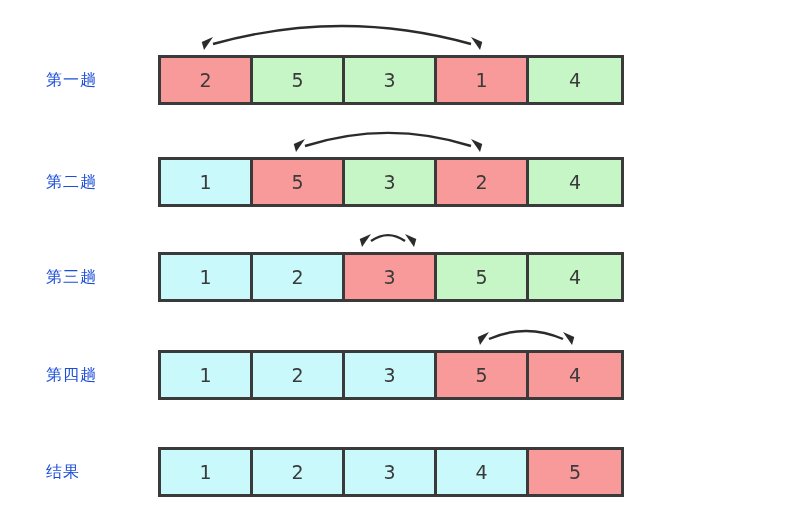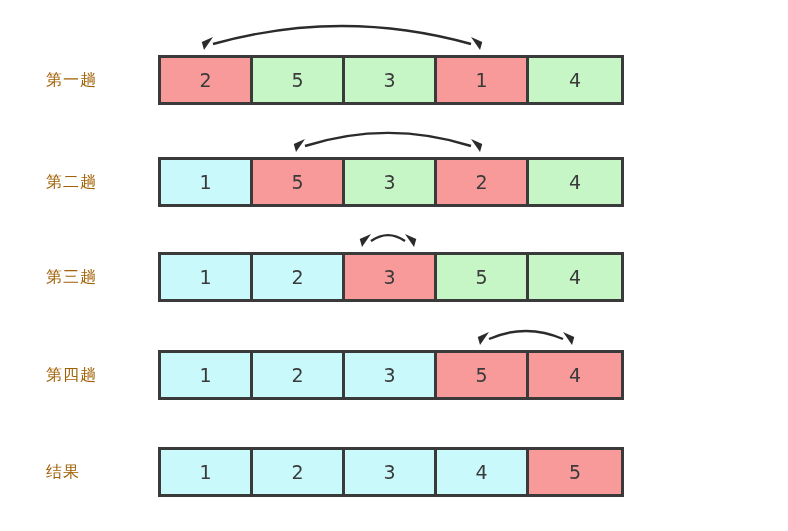--- a/index.html
+++ b/index.html
@@ -29,21 +29,21 @@
   }
 
   .row-label {
     position: absolute;
     left: 46px;
     width: 100px;
     height: 50px;
     line-height: 50px;
     text-align: left;
     font-size: 16px;
-    color: #a16207;
+    color: #1d4ed8;
     letter-spacing: 1px;
     white-space: nowrap;
     font-family: "DejaVu Sans", "Liberation Sans", sans-serif;
   }
 
   .cells {
     position: absolute;
     left: 158px;
     top: 0;
     height: 50px;

